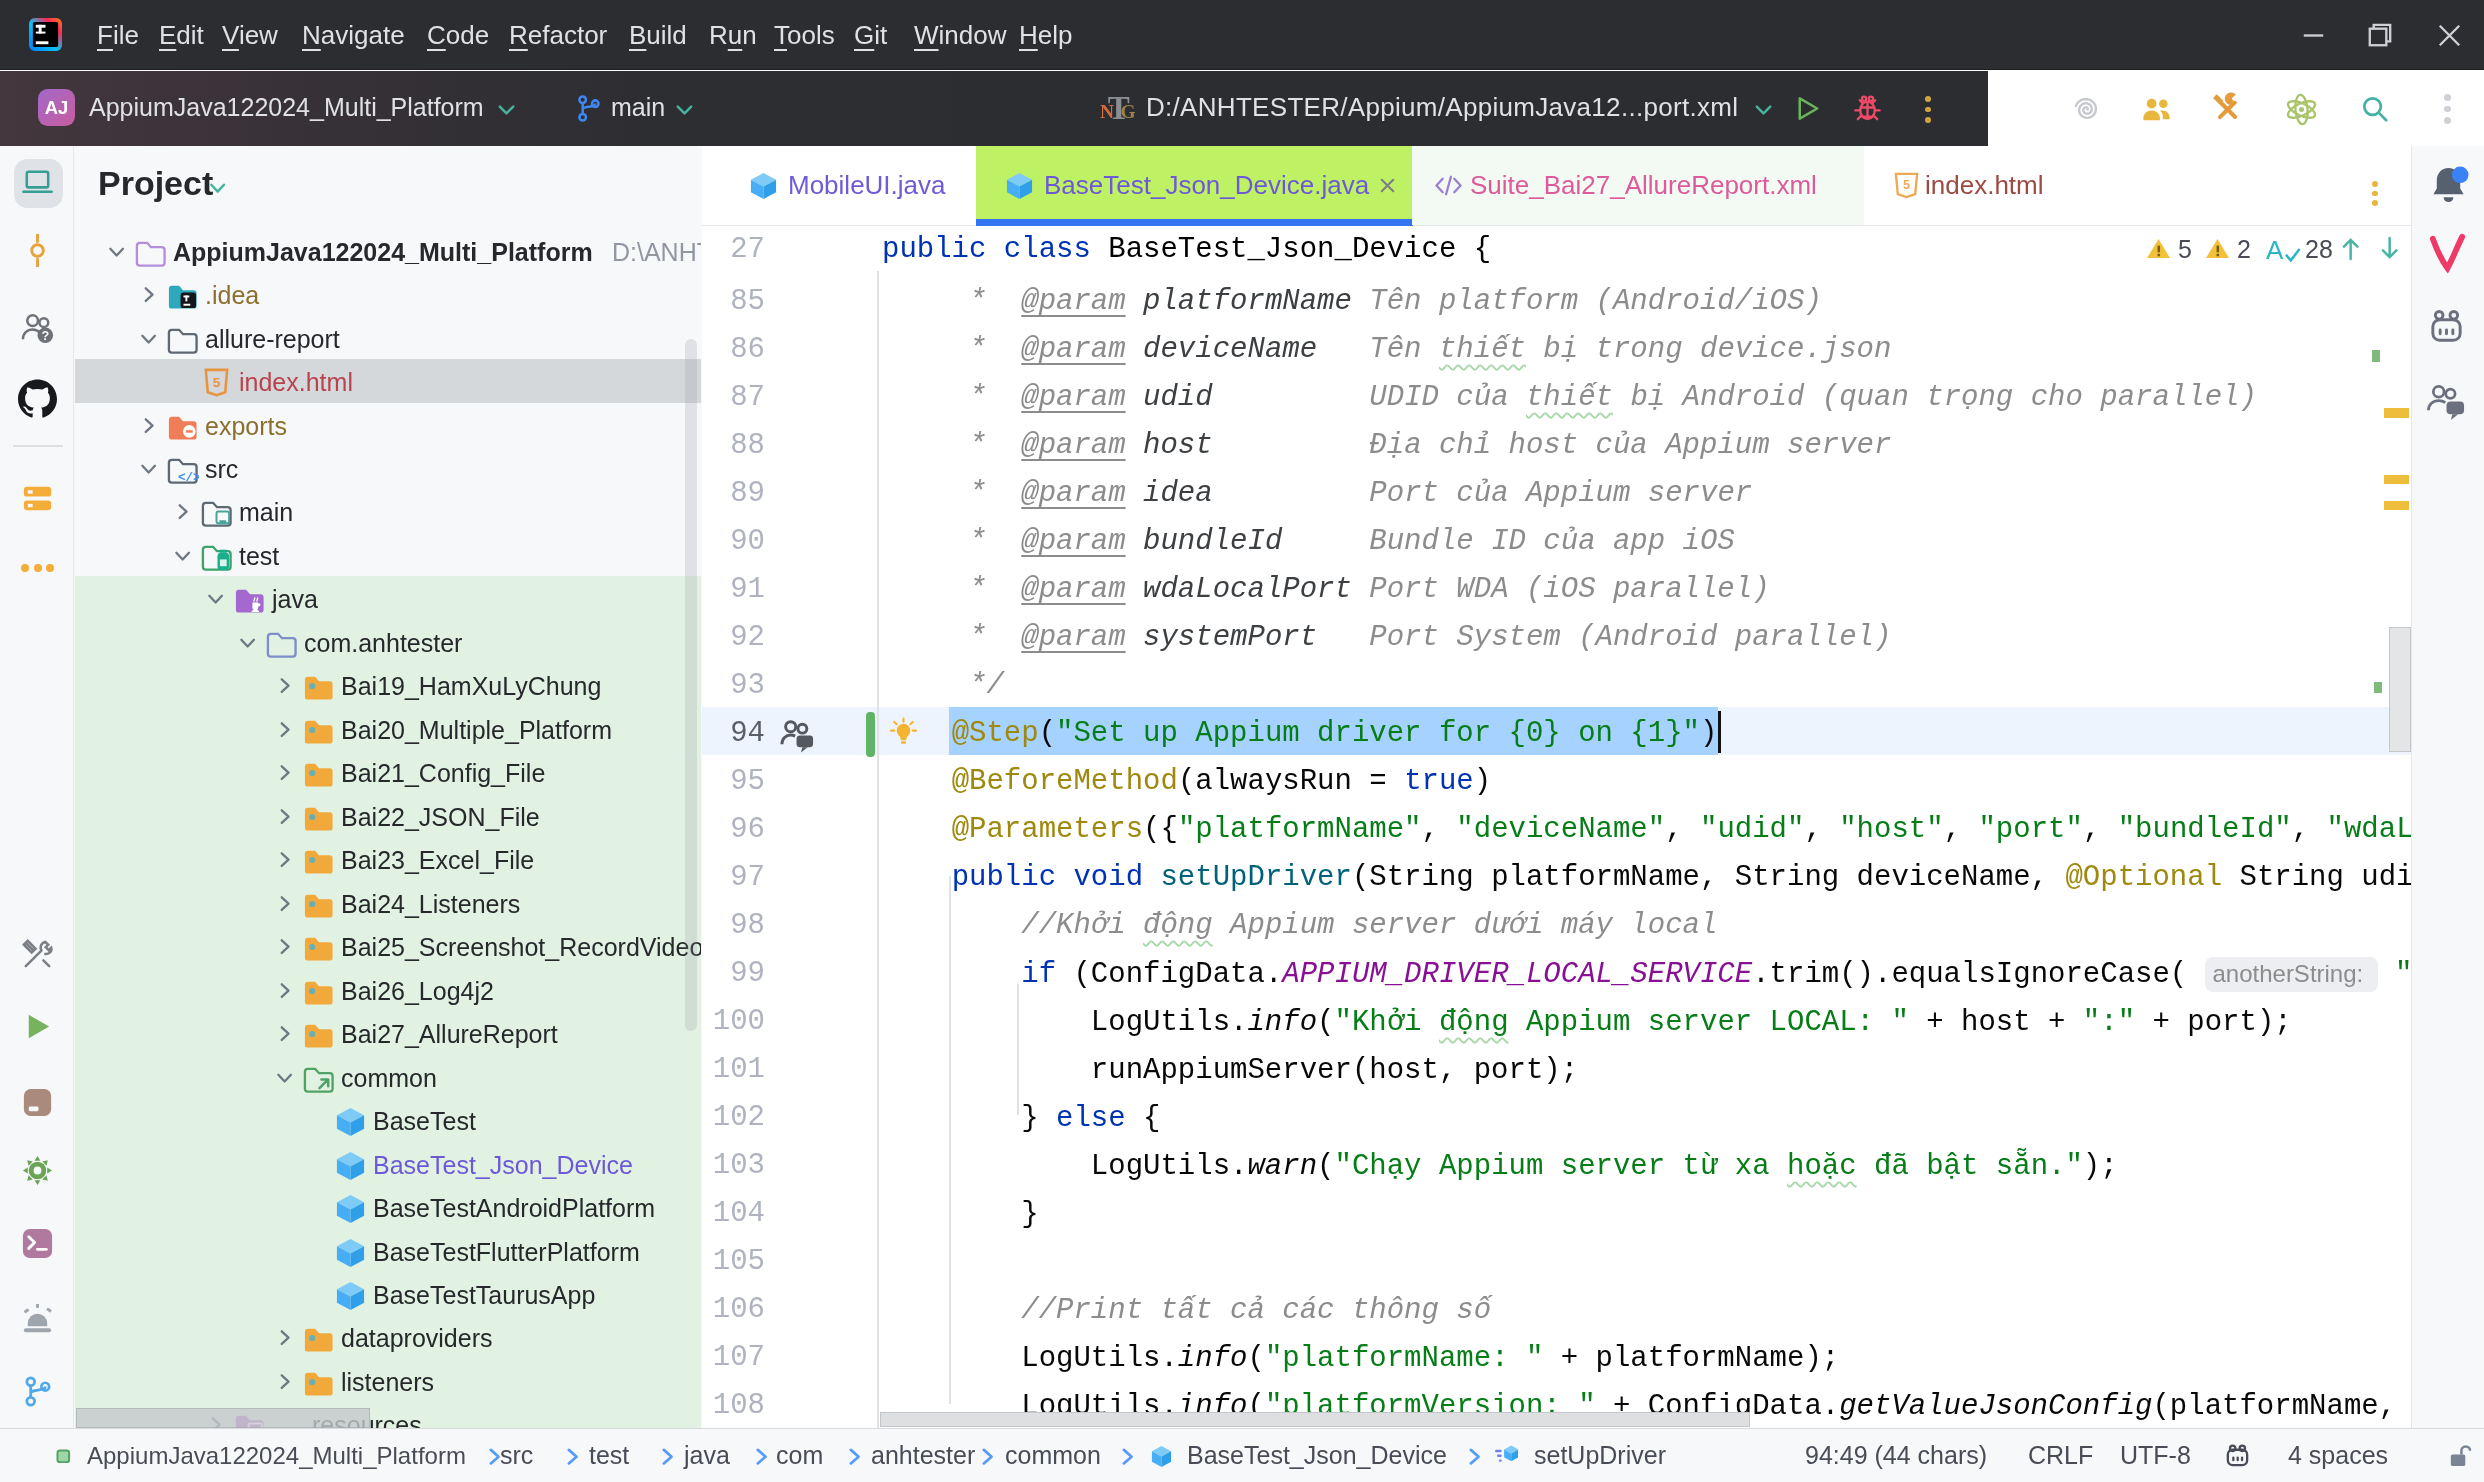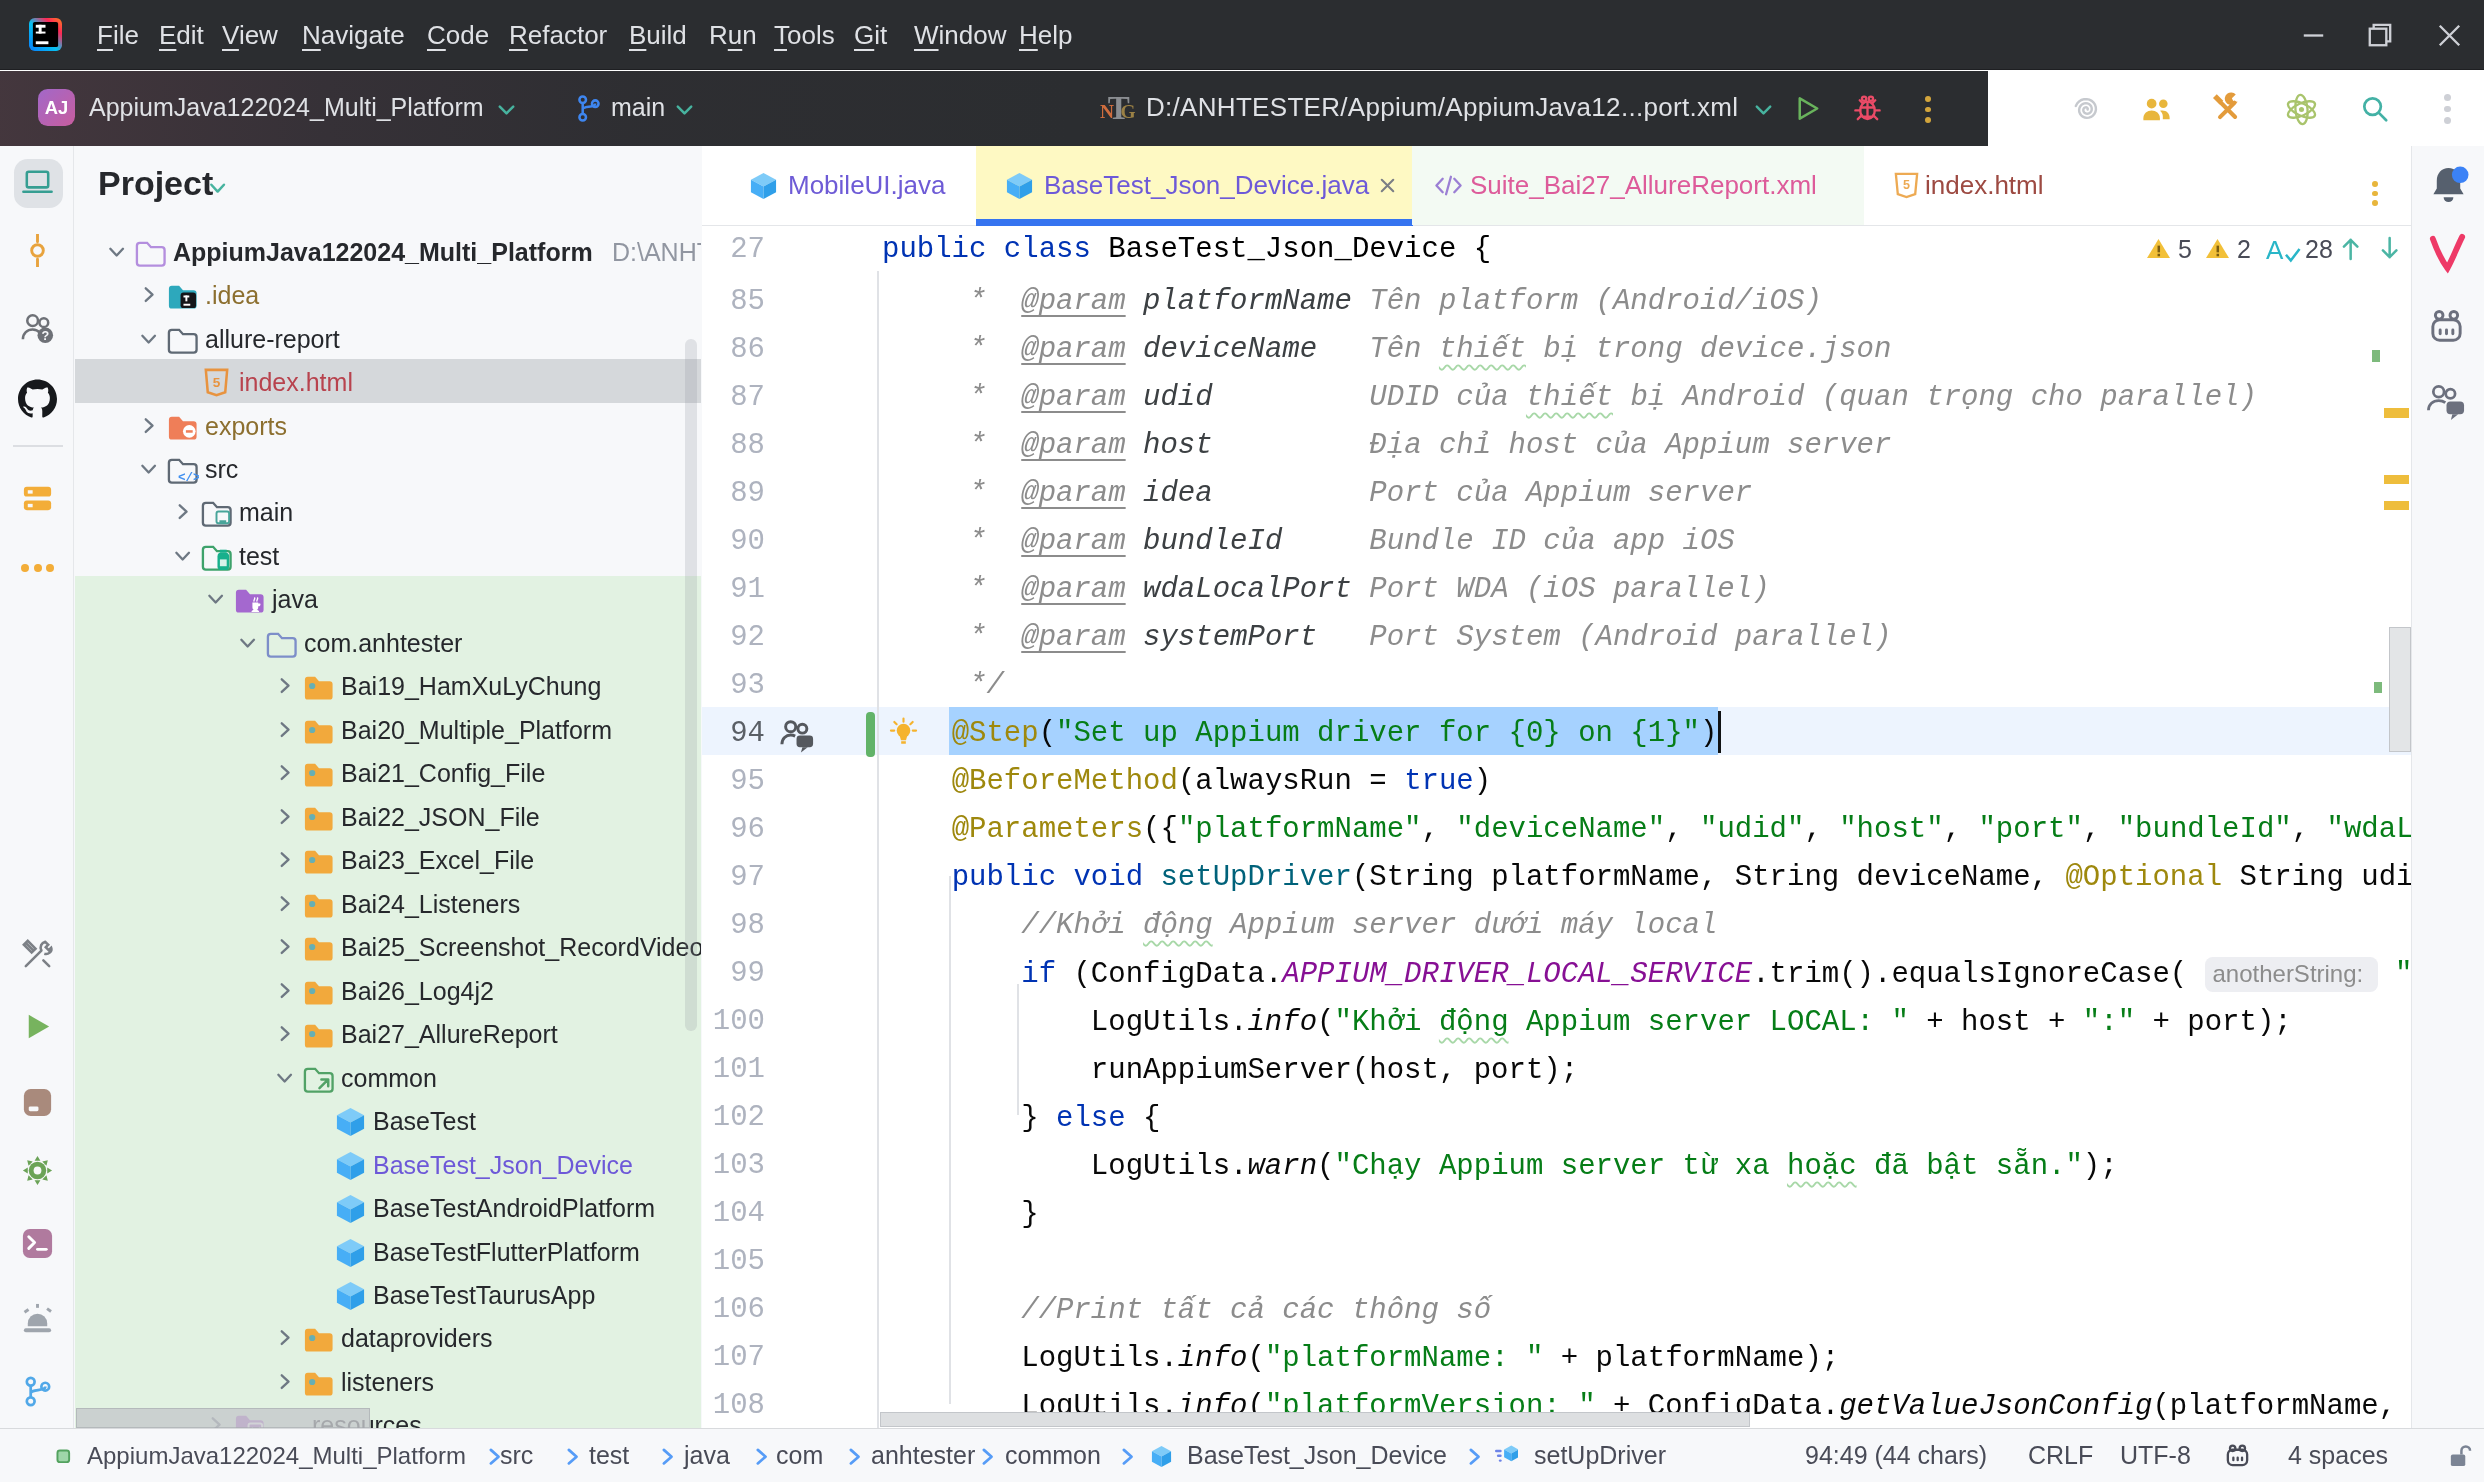--- a/index.html
+++ b/index.html
@@ -553,21 +553,21 @@
   <div id="editor">
     <div id="tabs">
       <div class="tab" style="left:0;width:274px;background:#fff;">
         <svg style="left:47px" viewBox="0 0 30 30">
             <path d="M15 2L28 9L15 16L2 9Z" fill="#7ecbf8"></path>
             <path d="M2 9L15 16V29L2 22Z" fill="#47aef6"></path>
             <path d="M28 9L15 16V29L28 22Z" fill="#2f9fe9"></path>
           </svg>
         <span class="abs" style="left:86px;color:#6e5bd6;">MobileUI.java</span>
       </div>
-      <div class="tab" style="left:274px;width:437px;background:#fef9c3;">
+      <div class="tab" style="left:274px;width:437px;background:#bef264;">
         <svg style="left:29px" viewBox="0 0 30 30">
             <path d="M15 2L28 9L15 16L2 9Z" fill="#7ecbf8"></path>
             <path d="M2 9L15 16V29L2 22Z" fill="#47aef6"></path>
             <path d="M28 9L15 16V29L28 22Z" fill="#2f9fe9"></path>
           </svg>
         <span class="abs" style="left:68px;color:#6d59d8;">BaseTest_Json_Device.java</span>
         <svg style="left:400px;top:28px;width:23px;height:23px;" viewBox="0 0 24 24">
             <path d="M6 6l12 12M18 6L6 18" stroke="#7b7e85" stroke-width="2.2" stroke-linecap="round"></path>
           </svg>
         <div class="abs" style="left:0;top:73px;width:437px;height:6.8px;background:#3574f0;"></div>

